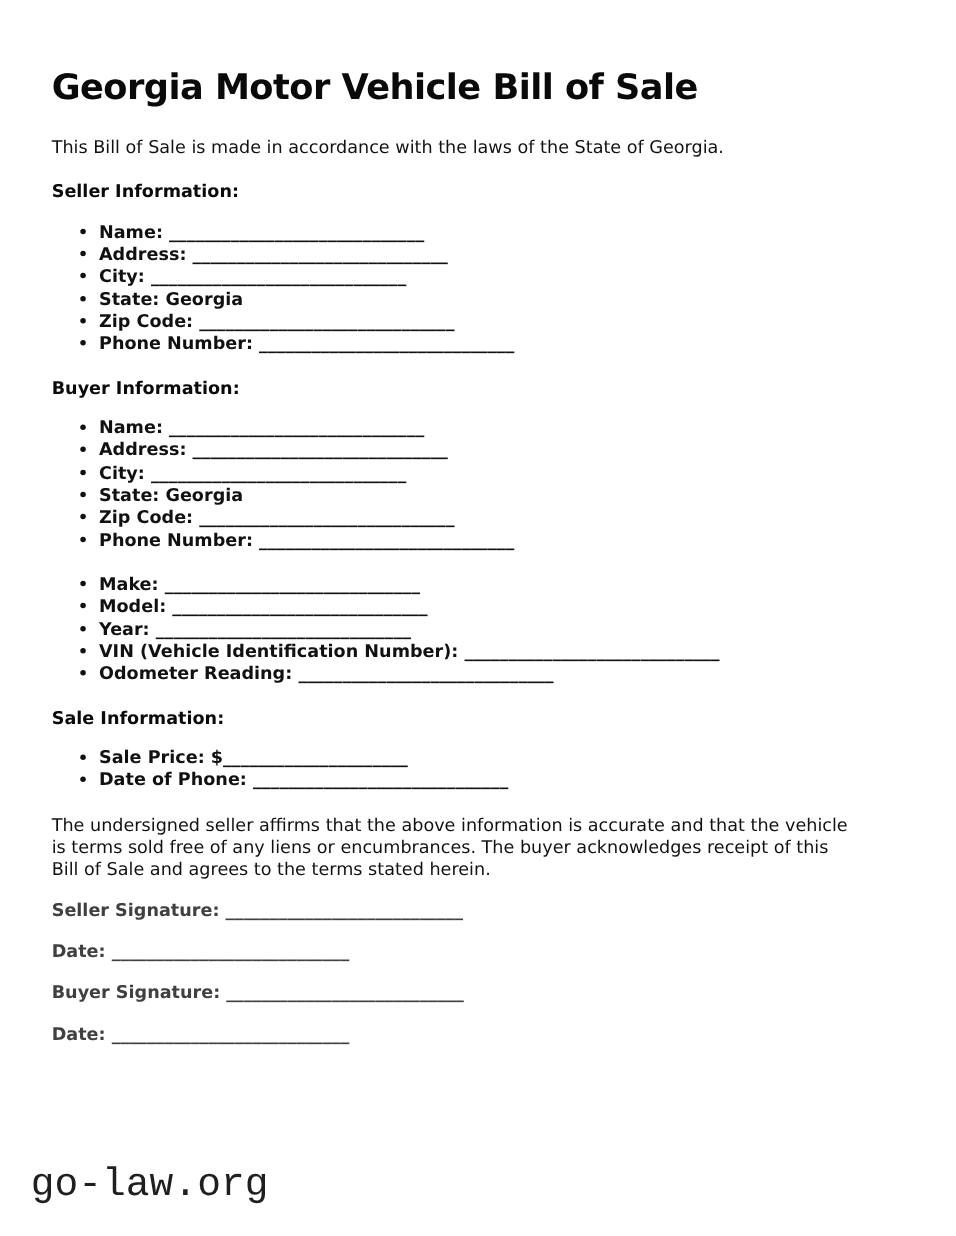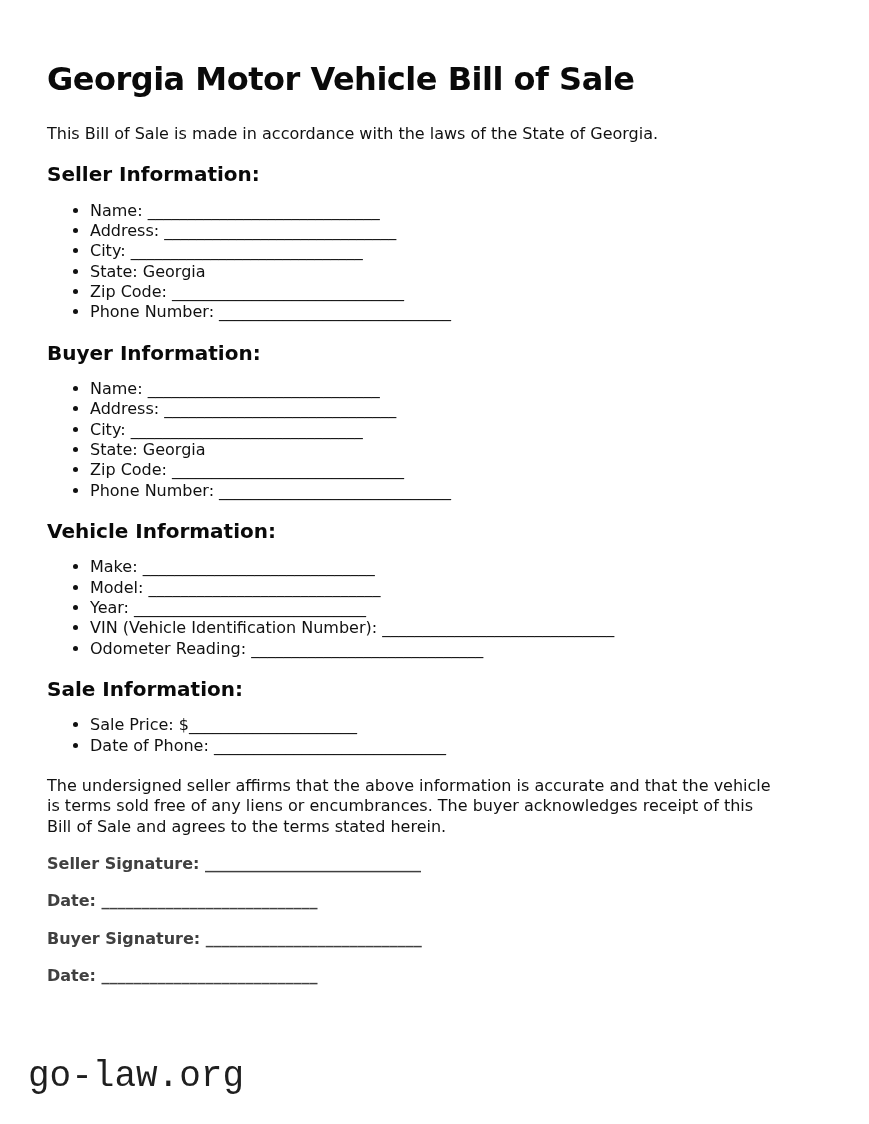--- a/index.html
+++ b/index.html
@@ -25,30 +25,31 @@
     line-height: 38px;
     font-weight: bold;
     letter-spacing: -0.5px;
     margin: 36px 0 26px 0;
     color: #0a0a0a;
   }
   p.intro {
     margin: 9px 0;
   }
   h2.section-heading {
-    font-size: 20px;
+    font-size: 16px;
     line-height: 20.33px;
     font-weight: bold;
     margin: 20px 0 16px 0;
     color: #0a0a0a;
   }
   ul.field-list {
     margin: 0 0 20px 0;
     padding-left: 43px;
     list-style-type: disc;
+    font-weight: bold;
   }
   ul.field-list li {
     margin: 0;
     padding: 0;
   }
   .affirmation {
     margin: 17px 0;
   }
   p.signature-row {
     font-weight: bold;
@@ -88,21 +89,20 @@
   <h2 class="section-heading">Buyer Information:</h2>
   <ul class="field-list">
     <li>Name: _____________________________</li>
     <li>Address: _____________________________</li>
     <li>City: _____________________________</li>
     <li>State: Georgia</li>
     <li>Zip Code: _____________________________</li>
     <li>Phone Number: _____________________________</li>
   </ul>
 
-  <h2 class="section-heading">Vehicle Information:</h2>
   <ul class="field-list">
     <li>Make: _____________________________</li>
     <li>Model: _____________________________</li>
     <li>Year: _____________________________</li>
     <li>VIN (Vehicle Identification Number): _____________________________</li>
     <li>Odometer Reading: _____________________________</li>
   </ul>
 
   <h2 class="section-heading">Sale Information:</h2>
   <ul class="field-list">

